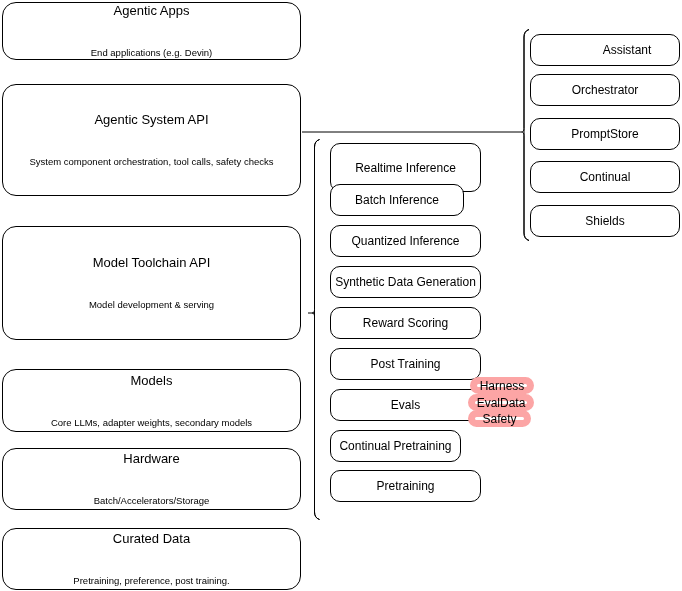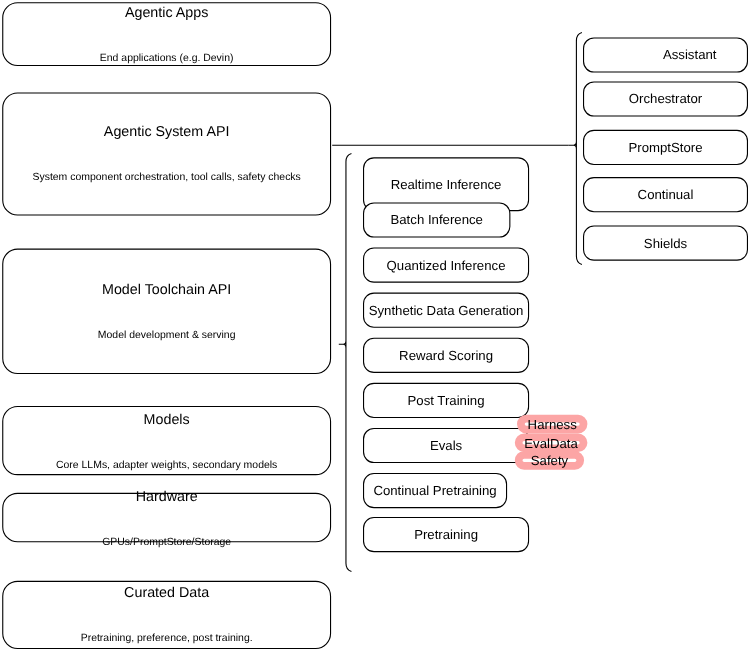--- a/index.html
+++ b/index.html
@@ -140,23 +140,23 @@
   <div class="box layer-box" style="left:2px; top:226px; width:299px; height:114px;">
     <div class="layer-title">Model Toolchain API</div>
     <div class="layer-sub">Model development &amp; serving</div>
   </div>
 
   <div class="box layer-box" style="left:2px; top:369px; width:299px; height:63px;">
     <div class="layer-title">Models</div>
     <div class="layer-sub">Core LLMs, adapter weights, secondary models</div>
   </div>
 
-  <div class="box layer-box" style="left:2px; top:448px; width:299px; height:45px;">
+  <div class="box layer-box" style="left:2px; top:448px; width:299px; height:62px;">
     <div class="layer-title">Hardware</div>
-    <div class="layer-sub">GPUs/PromptStore/Storage</div>
+    <div class="layer-sub">Batch/Accelerators/Storage</div>
   </div>
 
   <div class="box layer-box" style="left:2px; top:528px; width:299px; height:62px;">
     <div class="layer-title">Curated Data</div>
     <div class="layer-sub">Pretraining, preference, post training.</div>
   </div>
 
   <div class="box cap-box" style="left:330px; top:143px; width:151px; height:49px;">
     <span>Realtime Inference</span>
   </div>

